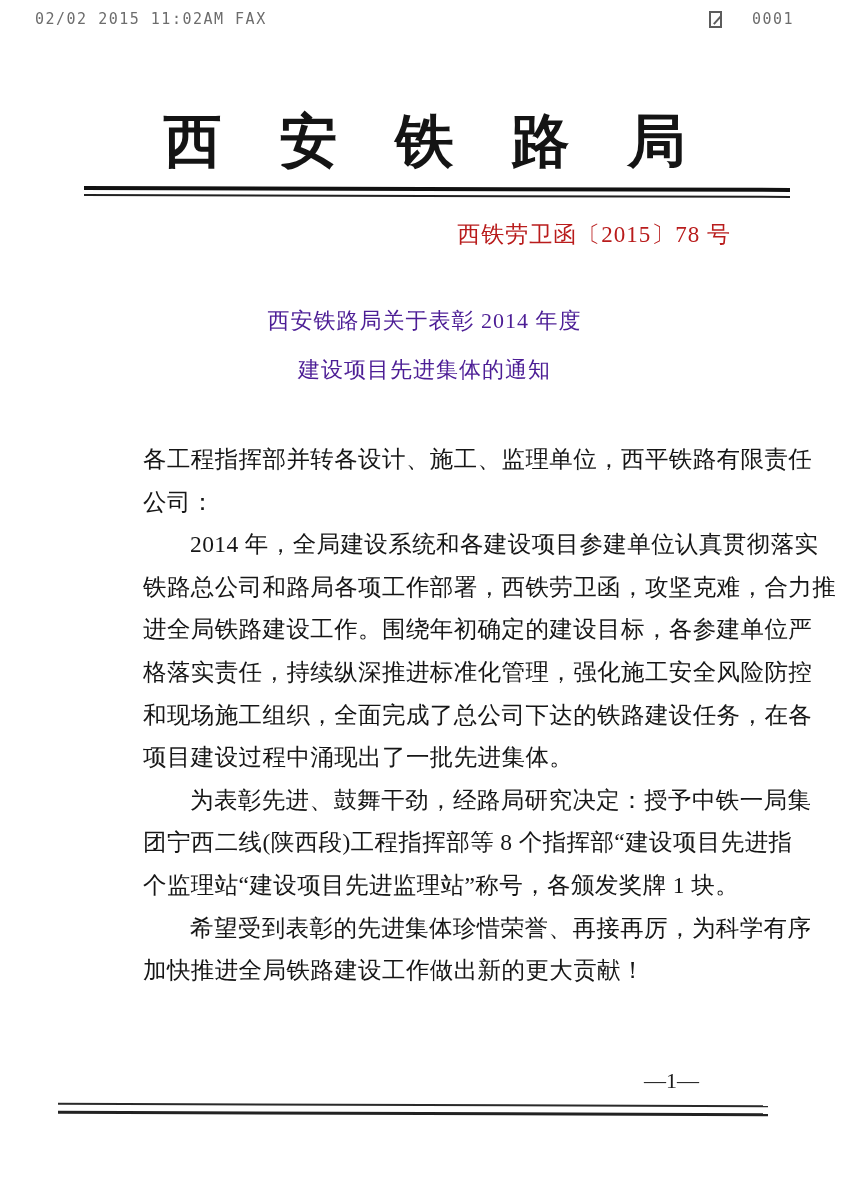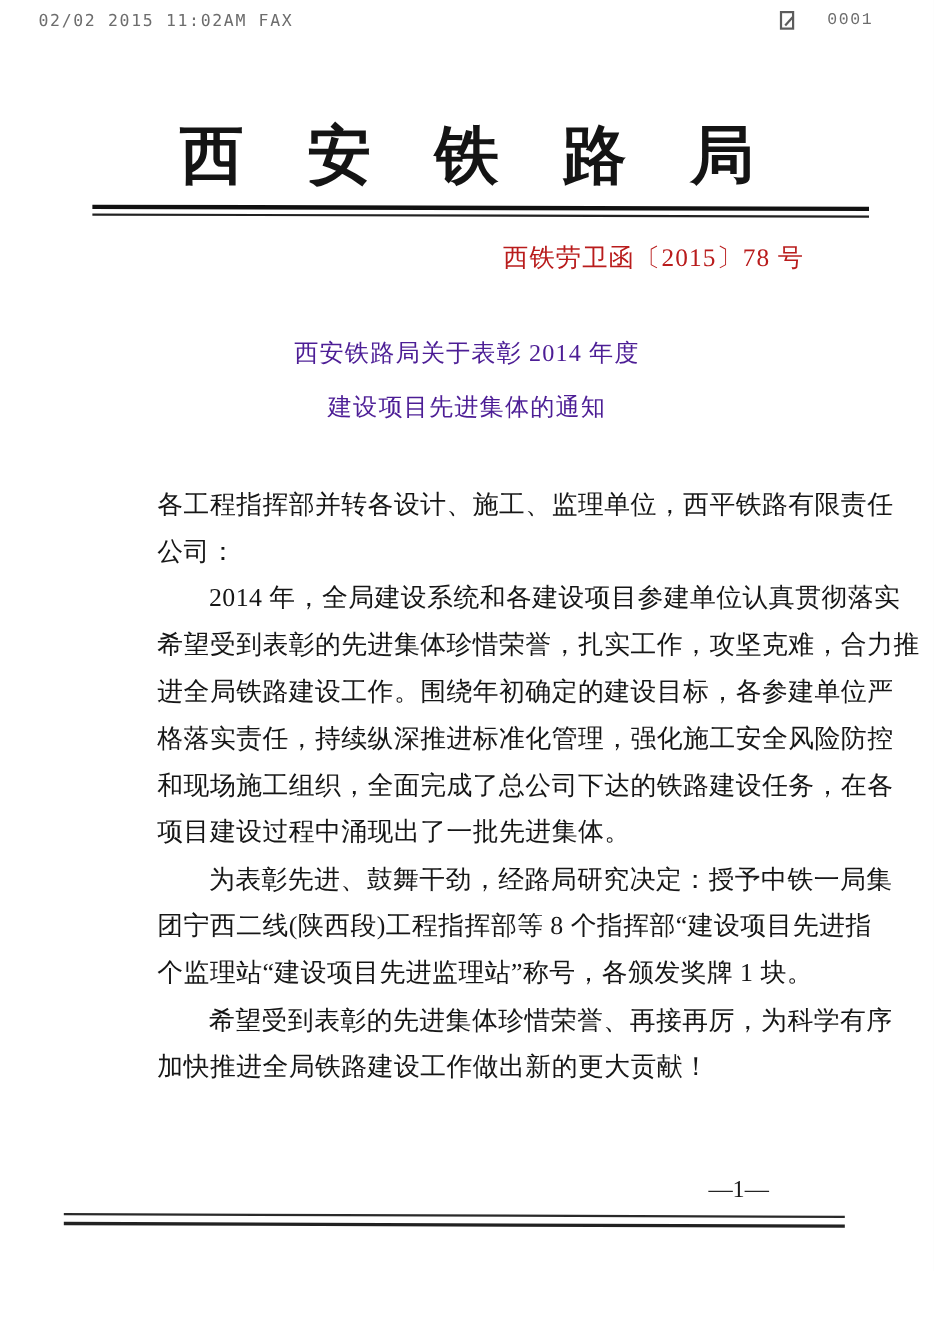--- a/index.html
+++ b/index.html
@@ -19,21 +19,21 @@
     position: absolute;
     top: 10px; left: 35px; right: 55px;
     display: flex;
     justify-content: space-between;
     align-items: flex-start;
     font-family: "DejaVu Sans Mono", monospace;
     font-size: 15px;
     letter-spacing: 1.5px;
     color: #6d6d6d;
   }
-  .fax-right { display: flex; align-items: center; gap: 30px; font-family: Liberation Mono, monospace; }
+  .fax-right { display: flex; align-items: center; gap: 30px; }
   .fax-icon {
     position: relative;
     display: inline-block;
     width: 13px; height: 17px;
     border: 2px solid #5c5c5c;
     background: #fdfdfd;
   }
   .fax-icon .diag {
     position: absolute;
     left: 1px; top: 6px;
@@ -138,21 +138,21 @@
   <div class="doc-title">
     <div>西安铁路局关于表彰 2014 年度</div>
     <div>建设项目先进集体的通知</div>
   </div>
 
   <div class="body-text">
     <div class="line">各工程指挥部并转各设计、施工、监理单位，西平铁路有限责任</div>
     <div class="line">公司：</div>
 
     <div class="line indent">2014 年，全局建设系统和各建设项目参建单位认真贯彻落实</div>
-    <div class="line">希望受到表彰的先进集体珍惜荣誉，扎实工作，攻坚克难，合力推</div>
+    <div class="line">铁路总公司和路局各项工作部署，西铁劳卫函，攻坚克难，合力推</div>
     <div class="line">进全局铁路建设工作。围绕年初确定的建设目标，各参建单位严</div>
     <div class="line">格落实责任，持续纵深推进标准化管理，强化施工安全风险防控</div>
     <div class="line">和现场施工组织，全面完成了总公司下达的铁路建设任务，在各</div>
     <div class="line">项目建设过程中涌现出了一批先进集体。</div>
 
     <div class="line indent">为表彰先进、鼓舞干劲，经路局研究决定：授予中铁一局集</div>
     <div class="line">团宁西二线(陕西段)工程指挥部等 8 个指挥部“建设项目先进指</div>
     <div class="line">个监理站“建设项目先进监理站”称号，各颁发奖牌 1 块。</div>
 
     <div class="line indent">希望受到表彰的先进集体珍惜荣誉、再接再厉，为科学有序</div>

